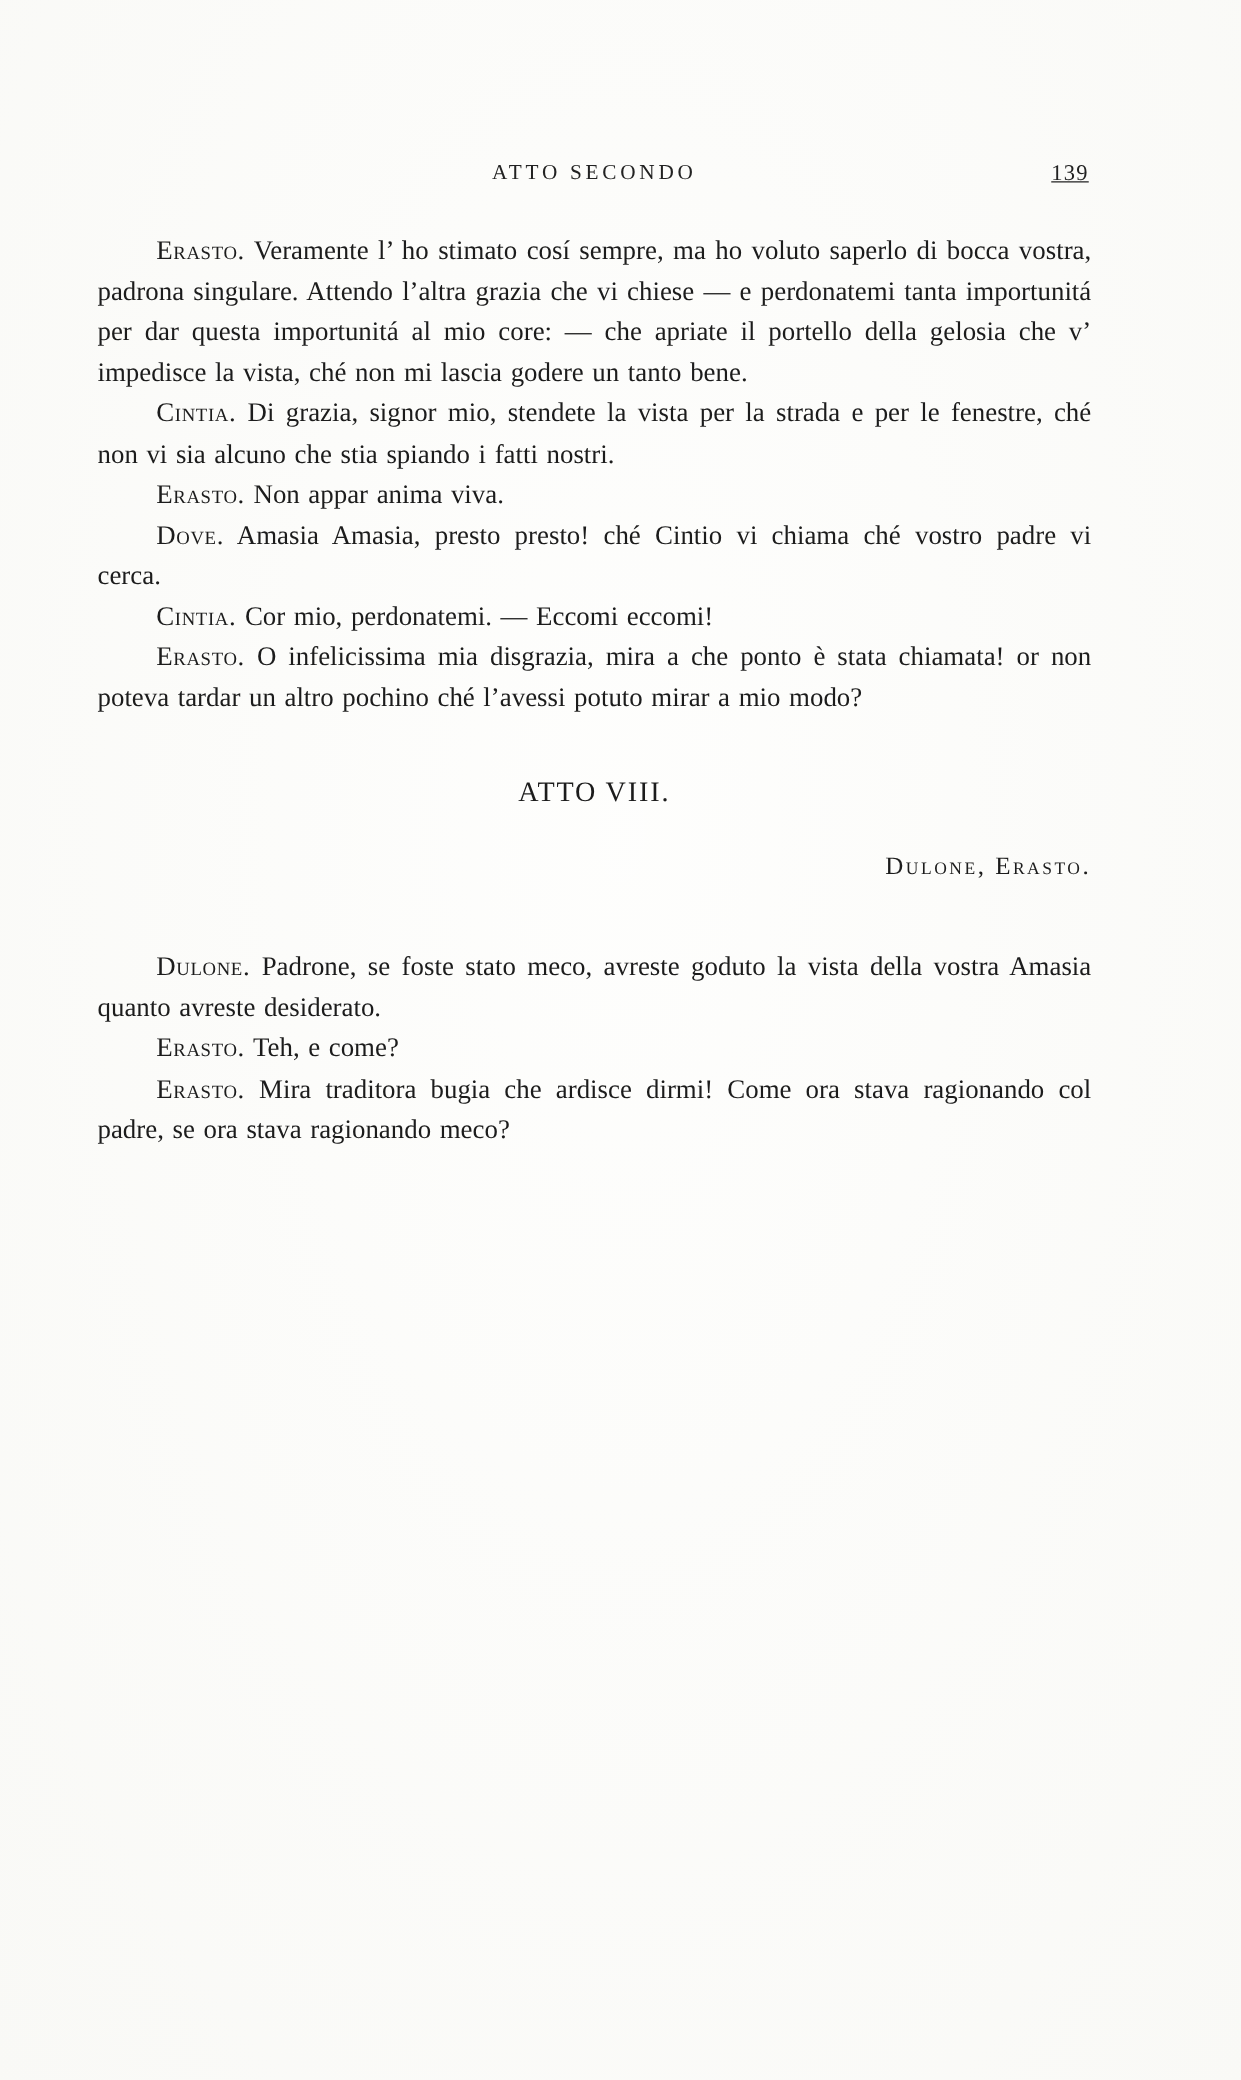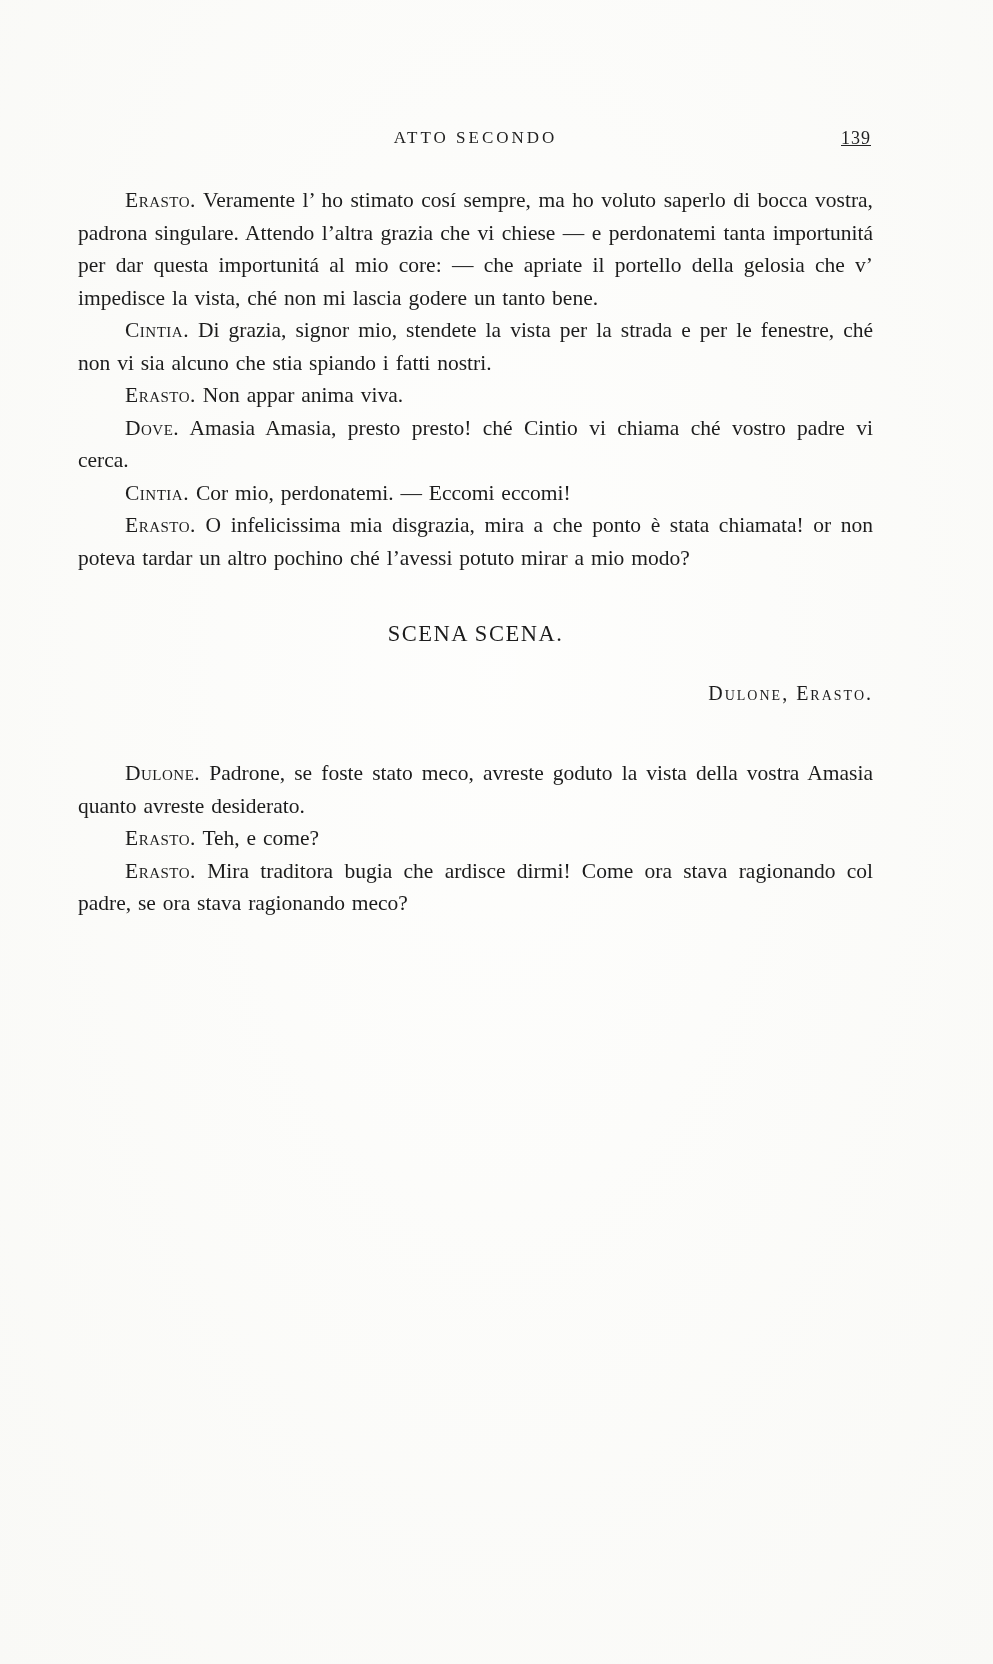--- a/index.html
+++ b/index.html
@@ -89,19 +89,19 @@
     <div class="page-number">139</div>
   </div>
 
   <div class="text-body">
       <p class="para indent"><span class="speaker">Erasto.</span> Veramente l’ ho stimato cosí sempre, ma ho voluto saperlo di bocca vostra, padrona singulare. Attendo l’altra grazia che vi chiese — e perdonatemi tanta importunitá per dar questa importunitá al mio core: — che apriate il portello della gelosia che v’ impedisce la vista, ché non mi lascia godere un tanto bene.</p>
       <p class="para indent"><span class="speaker">Cintia.</span> Di grazia, signor mio, stendete la vista per la strada e per le fenestre, ché non vi sia alcuno che stia spiando i fatti nostri.</p>
       <p class="para indent"><span class="speaker">Erasto.</span> Non appar anima viva.</p>
       <p class="para indent"><span class="speaker">Dove.</span> Amasia Amasia, presto presto! ché Cintio vi chiama ché vostro padre vi cerca.</p>
       <p class="para indent"><span class="speaker">Cintia.</span> Cor mio, perdonatemi. — Eccomi eccomi!</p>
       <p class="para indent"><span class="speaker">Erasto.</span> O infelicissima mia disgrazia, mira a che ponto è stata chiamata! or non poteva tardar un altro pochino ché l’avessi potuto mirar a mio modo?</p>
-      <h2 class="scene-heading">SCENA SCENA.</h2>
+      <h2 class="scene-heading">ATTO VIII.</h2>
       <div class="character-list">Dulone, Erasto.</div>
       <p class="para indent"><span class="speaker">Dulone.</span> Padrone, se foste stato meco, avreste goduto la vista della vostra Amasia quanto avreste desiderato.</p>
       <p class="para indent"><span class="speaker">Erasto.</span> Teh, e come?</p>
       <p class="para indent"><span class="speaker">Erasto.</span> Mira traditora bugia che ardisce dirmi! Come ora stava ragionando col padre, se ora stava ragionando meco?</p>
     </div>
 </div>
 
 </body></html>

